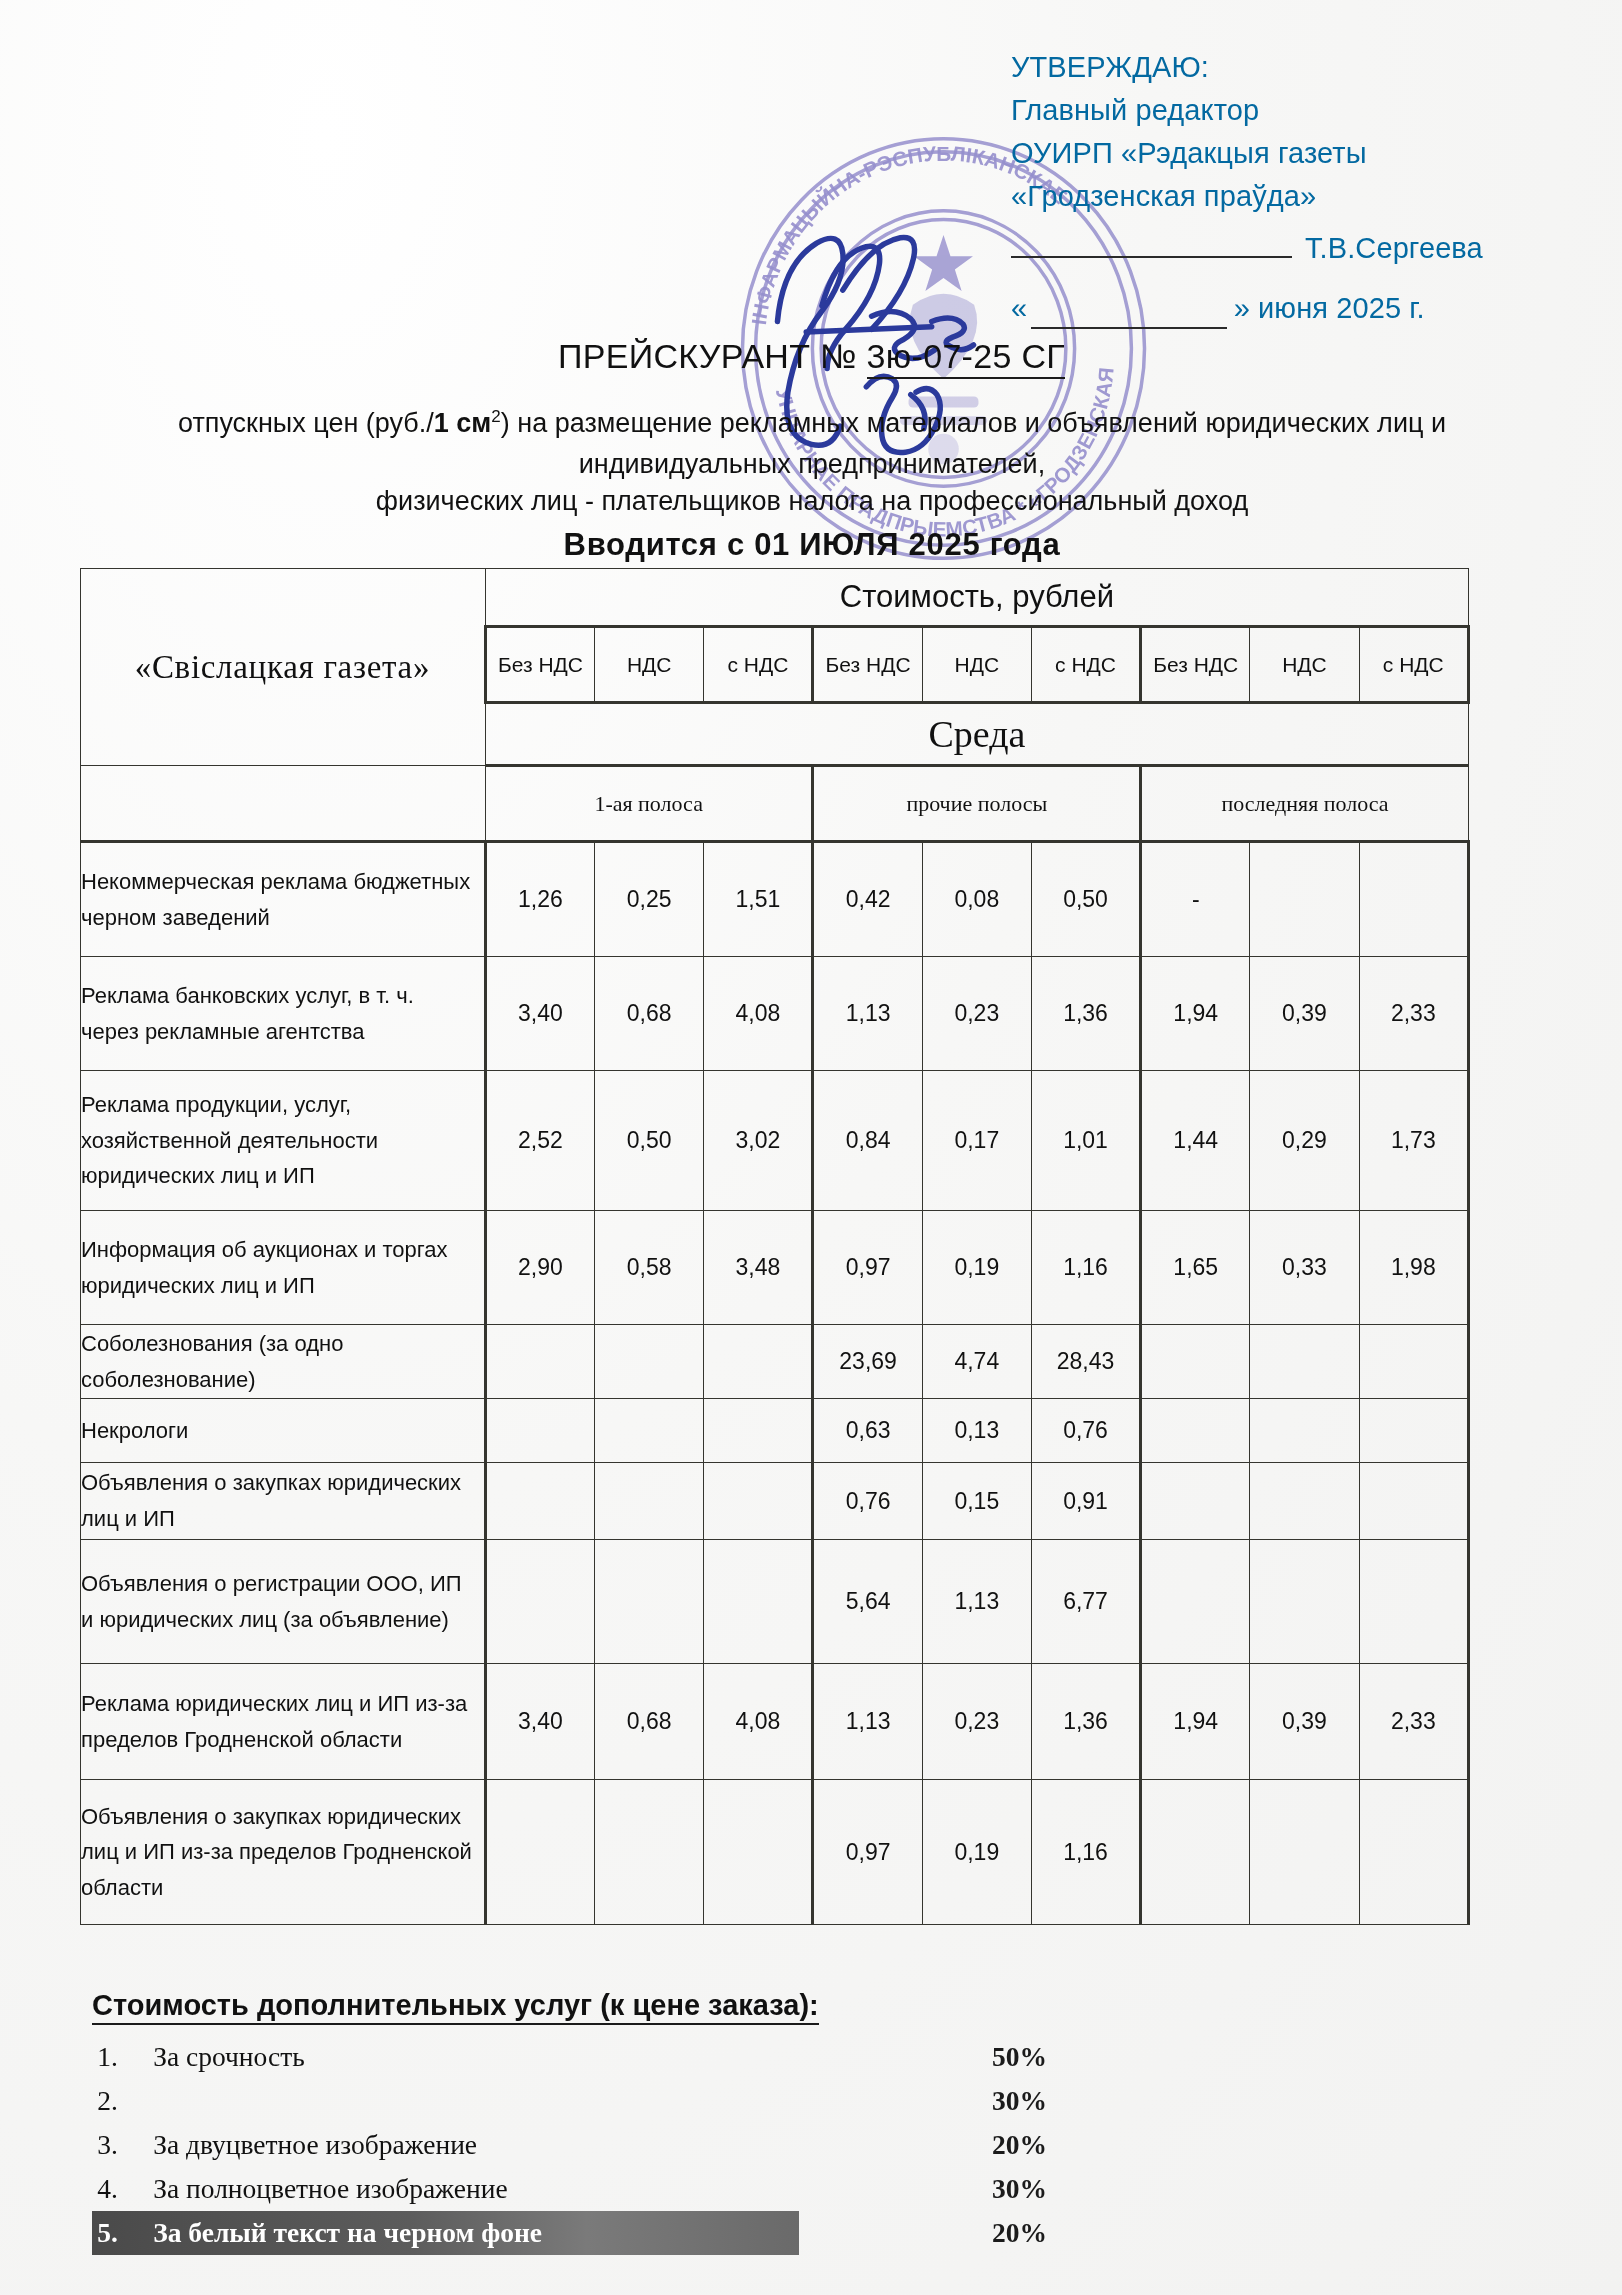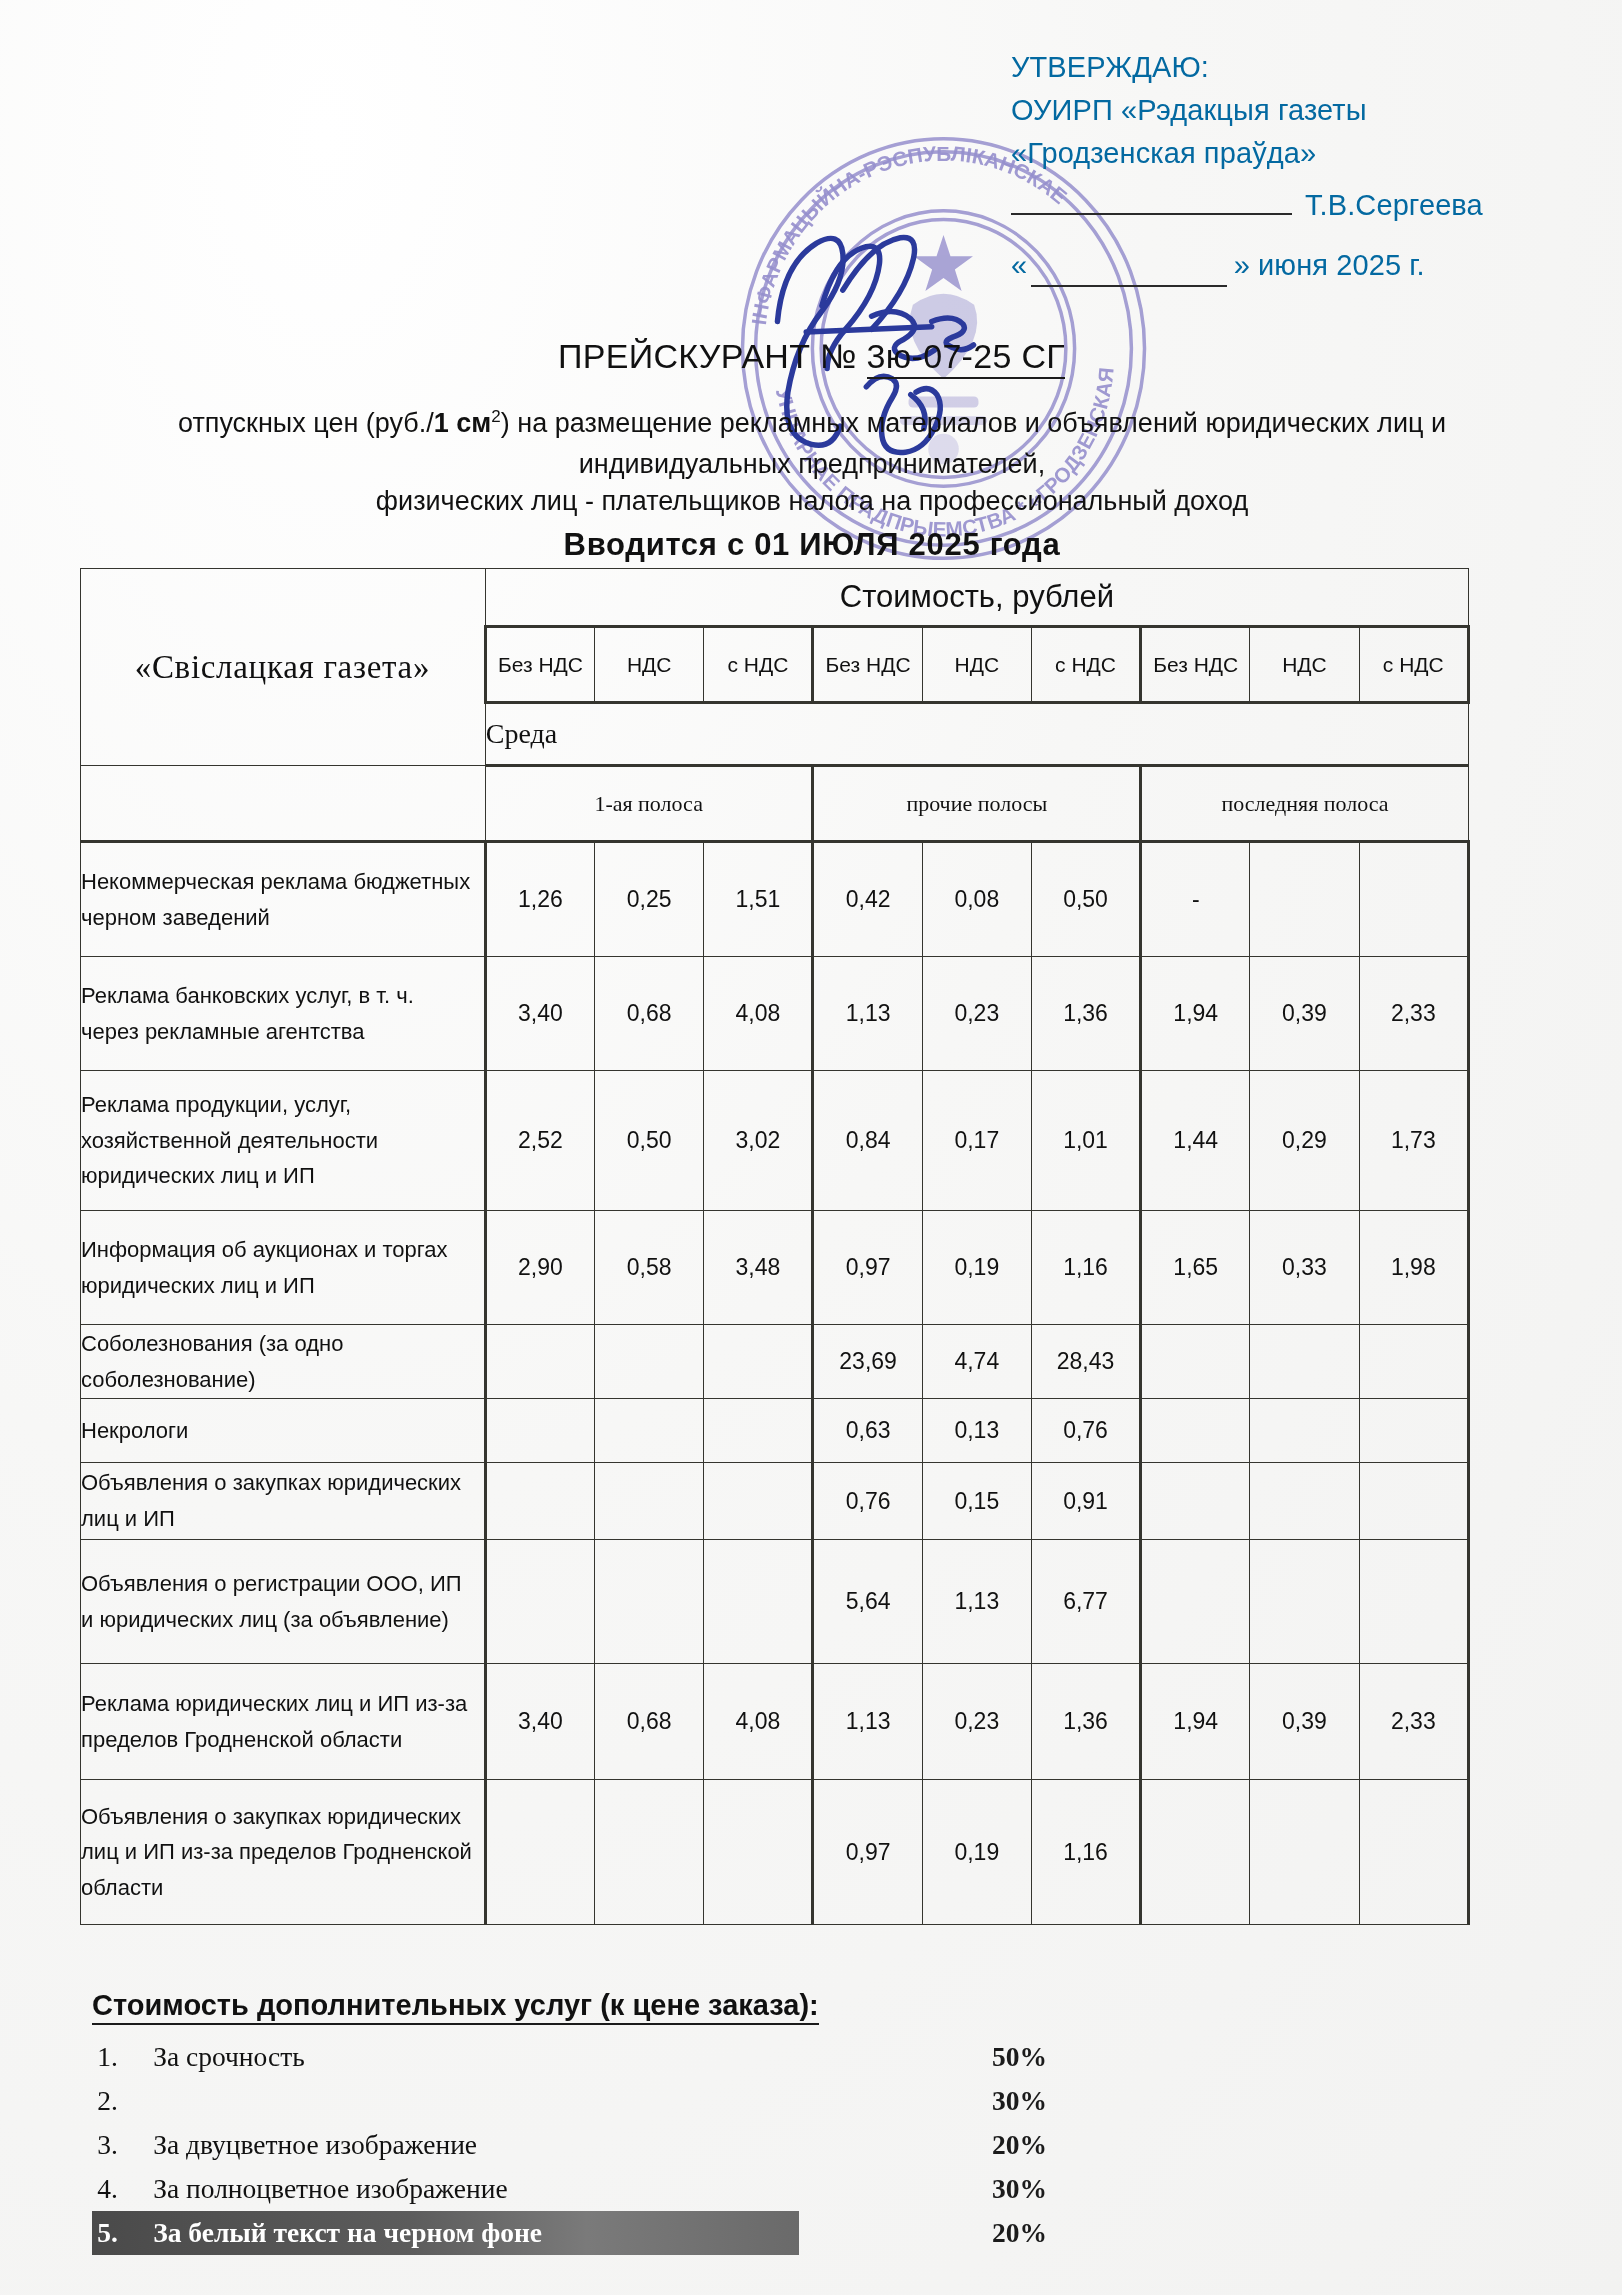--- a/index.html
+++ b/index.html
@@ -158,23 +158,23 @@
     font-weight: bold;
     letter-spacing: 0.7px;
   }
   .vat-hd {
     text-align: center;
     font-size: 21px;
     height: 73px;
     border-bottom-width: 3.3px !important;
   }
   .day-name {
-    text-align: left;
+    text-align: center;
     font-family: "Liberation Serif", serif;
-    font-size: 28px;
+    font-size: 38px;
     height: 60px;
     border-bottom-width: 3.3px !important;
   }
   .band-name {
     text-align: center;
     font-family: "Liberation Serif", serif;
     font-size: 22px;
     height: 73px;
     border-bottom-width: 3.3px !important;
   }
@@ -274,20 +274,21 @@
       <path d="M96 92 q18-8 30 2 q8 8-6 16 q-12 6-2 12 q12 6 26-4"></path>
       <path d="M142 96 q16-6 24 2 q4 6-8 10 q-10 4 0 8 q8 4 16-2"></path>
       <path d="M46 104 l96-4"></path>
       <path d="M92 146 q10-12 20-6 q6 4 0 14 q-10 16-8 30 q2 14 18 12 q14-2 22-18 q8-16 2-26 q-6-8-16-2"></path>
       <path d="M126 152 q14 10 10 26"></path>
     </g>
   </svg>
 
   <div id="approval-block">
     <div class="ln">УТВЕРЖДАЮ:</div>
+    <div class="ln">Главный редактор</div>
     <div class="ln">ОУИРП «Рэдакцыя газеты</div>
     <div class="ln">«Гродзенская праўда»</div>
     <div class="sig-row">
       <span class="sig-line"></span>
       <span class="sig-name">Т.В.Сергеева</span>
     </div>
     <div class="date-row">
       <span class="date-q1">«</span>
       <span class="date-line"></span>
       <span class="date-rest"><span>»</span> <span>июня 2025 г.</span></span>

